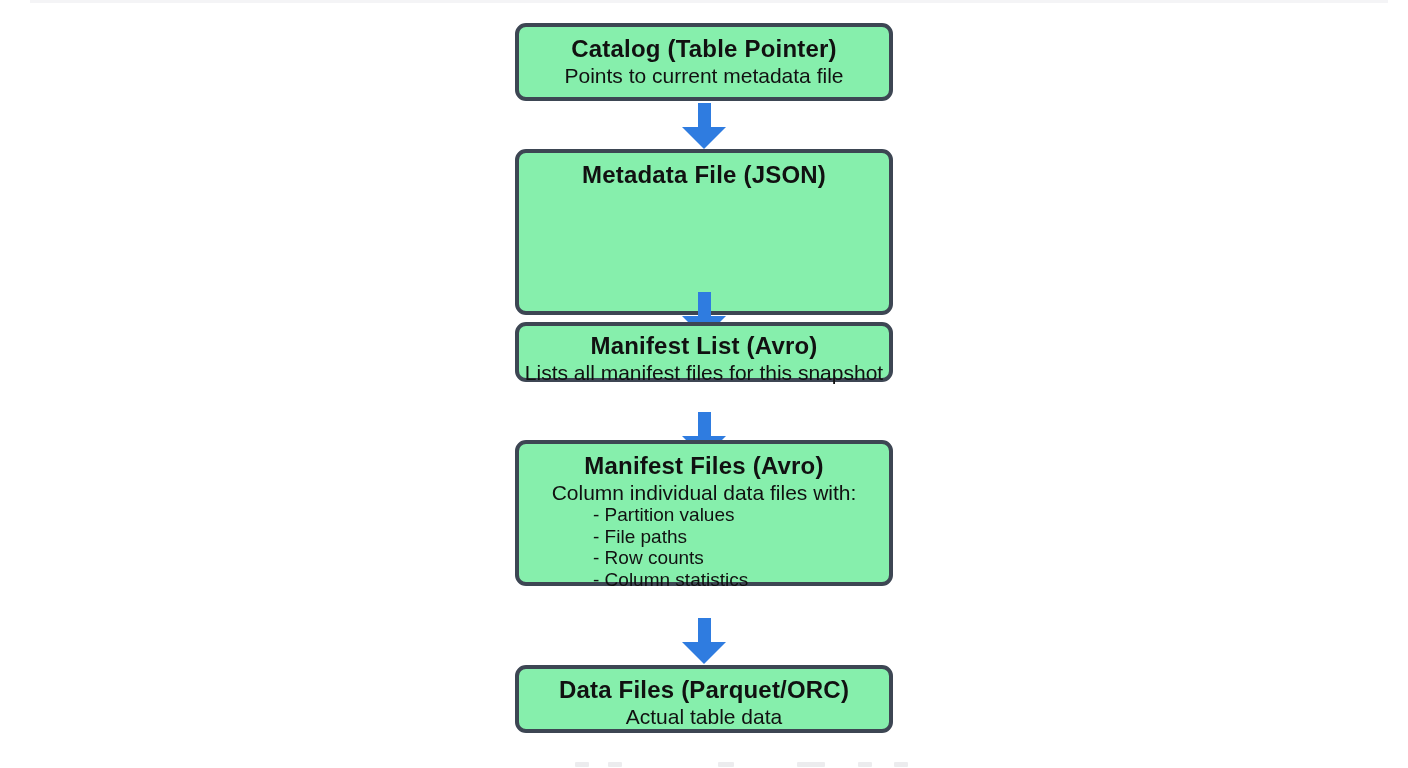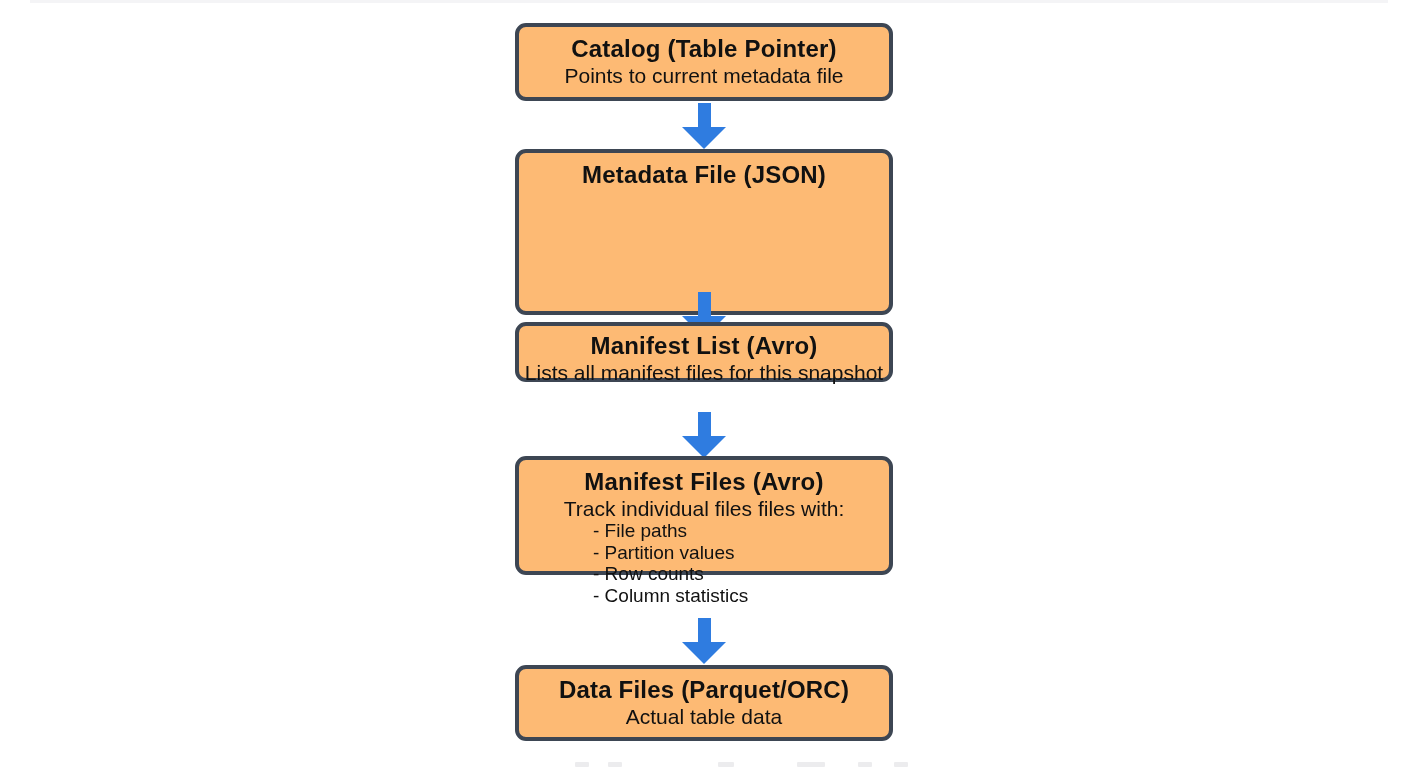--- a/index.html
+++ b/index.html
@@ -27,21 +27,21 @@
     top: 762px; height: 5px;
     background: #ececee;
     border-radius: 1px;
   }
   
   .node {
     position: absolute;
     left: 515px;
     width: 378px;
     box-sizing: border-box;
-    background: #fdba74;
+    background: #86efac;
     border: 4px solid #3d4653;
     border-radius: 11px;
     color: #111111;
   }
   .node-title {
     font-weight: 700;
     font-size: 24px;
     line-height: 30px;
     text-align: center;
     letter-spacing: 0.2px;
@@ -53,24 +53,24 @@
   }
   .node-list {
     font-size: 19px;
     line-height: 21.5px;
     text-align: left;
   }
   .node-0 { top: 23px;  height: 78px;  padding-top: 7px; }
   .node-1 { top: 149px; height: 166px; padding-top: 7px; }
   .node-1 .node-list { margin-left: 62px; }
   .node-2 { top: 322px; height: 60px;  padding-top: 5px; }
-  .node-3 { top: 456px; height: 119px; padding-top: 7px; }
+  .node-3 { top: 440px; height: 146px; padding-top: 7px; }
   .node-3 .node-sub  { line-height: 23px; }
   .node-3 .node-list { margin-left: 74px; }
-  .node-4 { top: 665px; height: 76px;  padding-top: 6px; }
+  .node-4 { top: 665px; height: 68px;  padding-top: 6px; }
   
   .arrow {
     position: absolute;
     left: 682px;
     width: 44px;
     height: 46px;
   }
   .arrow .shaft {
     position: absolute;
     left: 15.5px; top: 0;
@@ -121,24 +121,24 @@
     <div class="node-sub">Lists all manifest files for this snapshot</div>
   </div>
 
   <div class="arrow arrow-2">
     <div class="shaft"></div>
     <div class="head"></div>
   </div>
 
   <div class="node node-3">
     <div class="node-title">Manifest Files (Avro)</div>
-    <div class="node-sub">Track individual files files with:</div>
+    <div class="node-sub">Column individual data files with:</div>
     <div class="node-list">
+      <div>- Partition values</div>
       <div>- File paths</div>
-      <div>- Partition values</div>
       <div>- Row counts</div>
       <div>- Column statistics</div>
     </div>
   </div>
 
   <div class="arrow arrow-3">
     <div class="shaft"></div>
     <div class="head"></div>
   </div>
 

